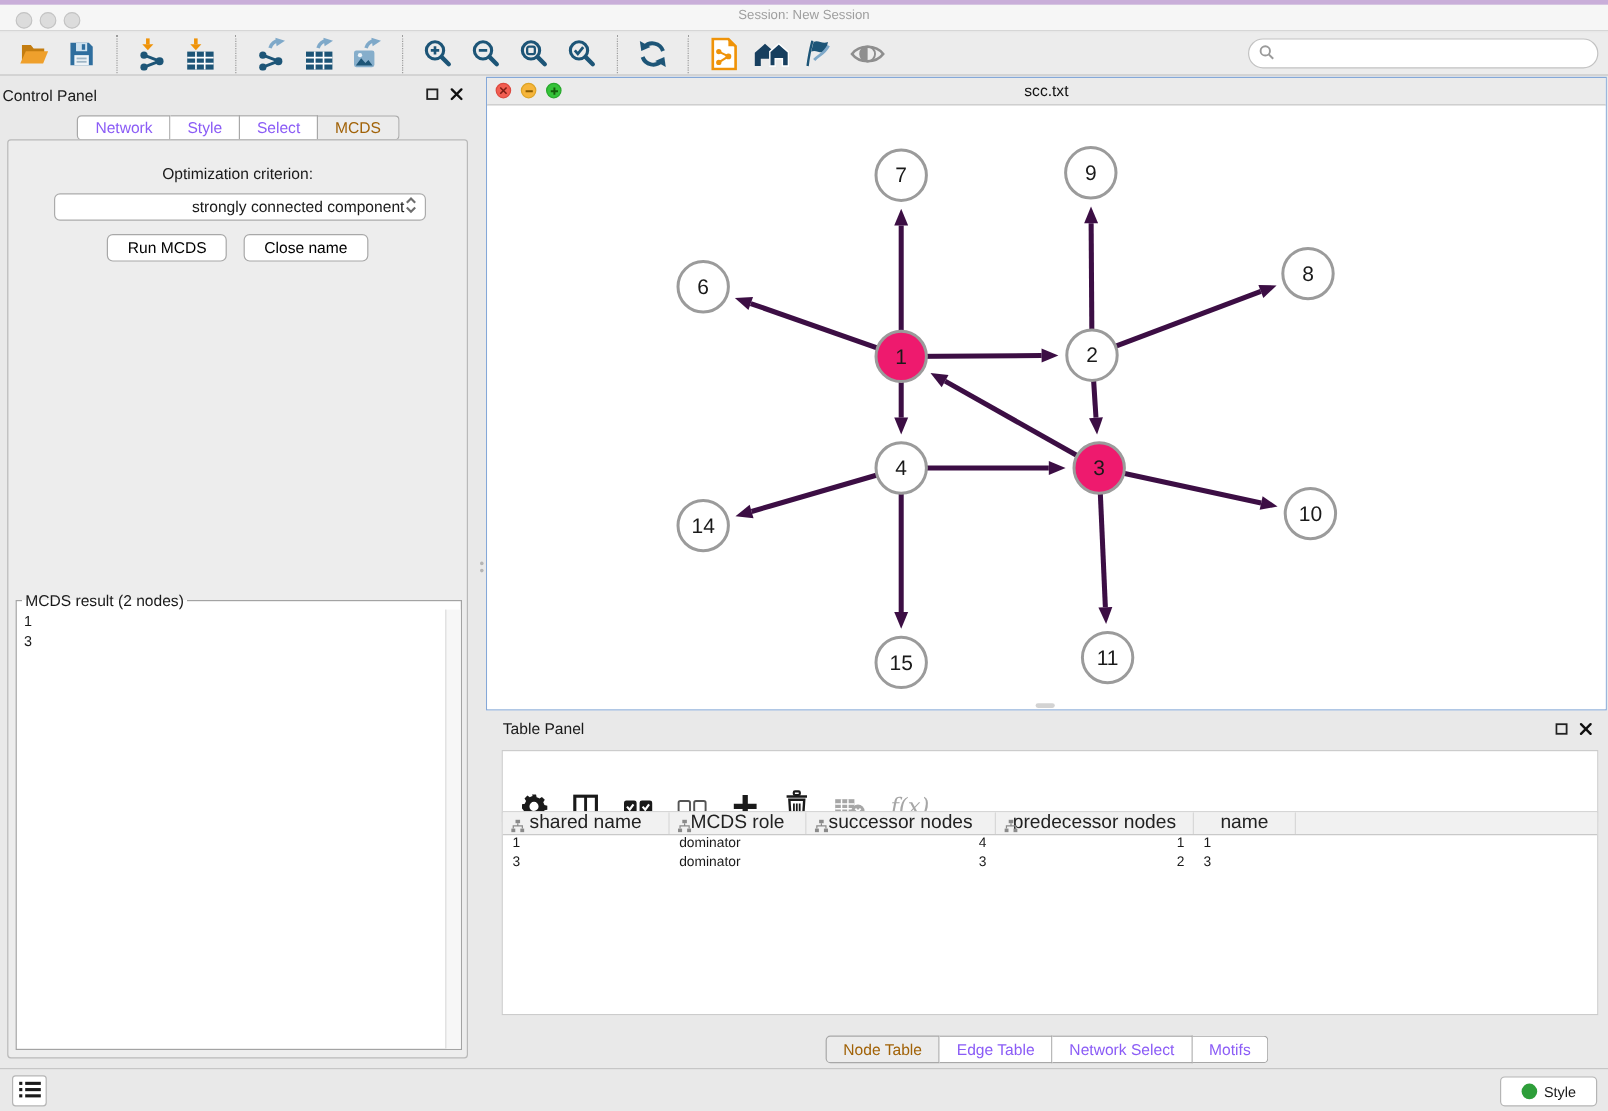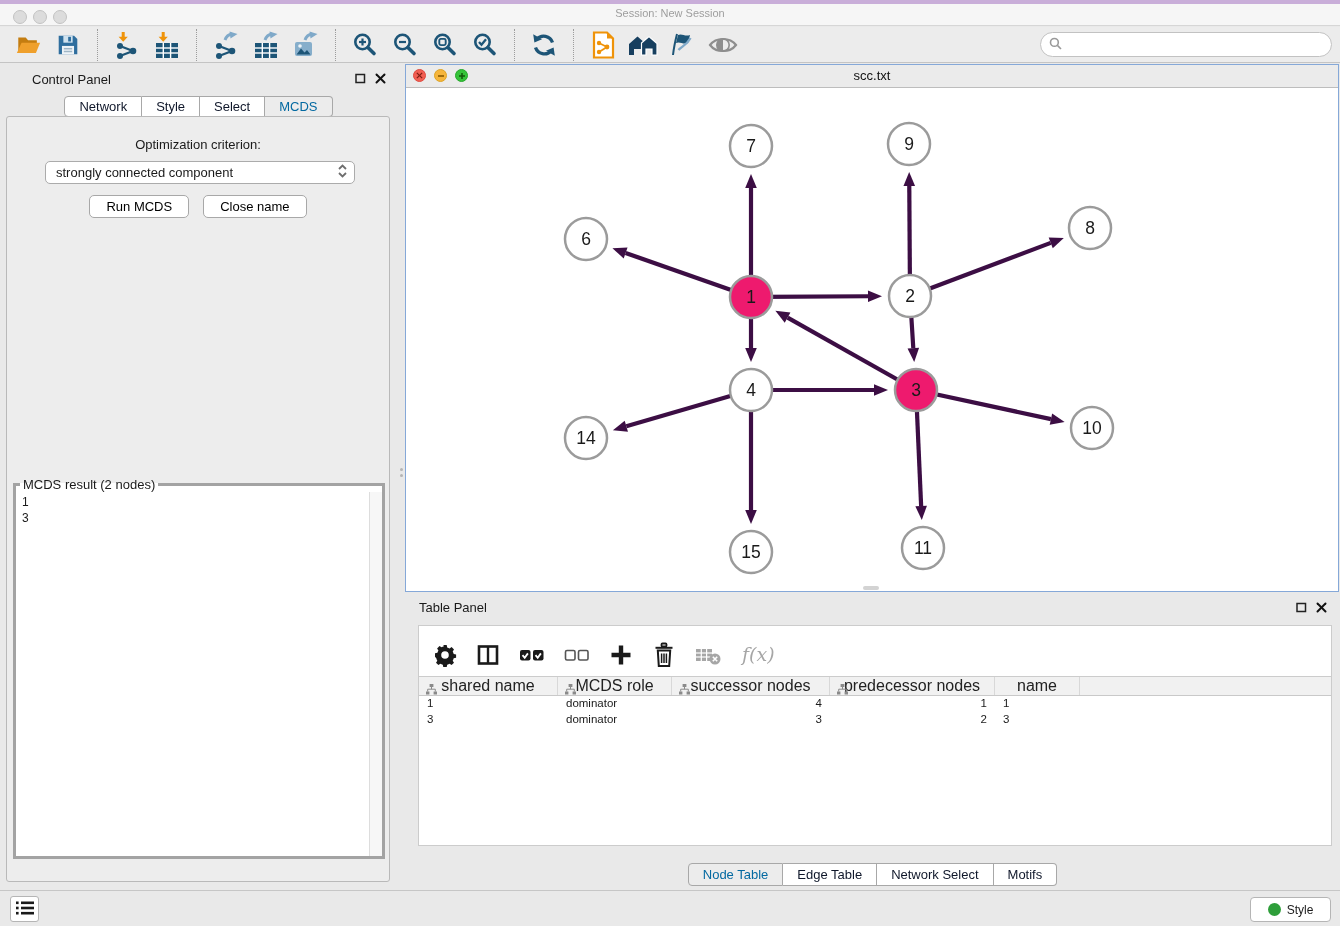--- a/index.html
+++ b/index.html
@@ -21,54 +21,54 @@
   .tsep { width:1px; height:32px; border-left:1px dotted #9c9c9c; margin:0 9px; flex:0 0 auto; }
   .searchbox { position:absolute; right:8px; top:32px; width:292px; height:25px; background:#fff; border:1px solid #c2c2c2; border-radius:13px; display:flex; align-items:center; padding-left:8px; }
   .searchbox input { border:none; outline:none; flex:1; height:18px; font-size:12px; margin-left:5px; background:transparent; font-family:"Liberation Sans",sans-serif; }
 
   
   .panel-title { font-size:13px; color:#1a1a1a; }
   .mini-btn { width:13px; height:13px; display:inline-flex; align-items:center; justify-content:center; }
 
   
   #control-panel { position:absolute; left:0; top:63px; width:397px; height:827px; }
-  #control-panel .cp-head { position:absolute; left:32px; top:9px; }
+  #control-panel .cp-head { position:absolute; left:2px; top:9px; }
   #control-panel .head-btns { position:absolute; right:10px; top:9px; display:flex; gap:7px; }
   .tabrow { display:flex; justify-content:center; }
   #cp-tabs { position:absolute; left:0; top:33px; width:100%; }
-  .tab { height:21px; padding:0 14px; background:#fff; border:1px solid #a8a8a8; border-left:none; font-size:13px; display:flex; align-items:center; color:#0f172a; }
+  .tab { height:21px; padding:0 14px; background:#fff; border:1px solid #a8a8a8; border-left:none; font-size:13px; display:flex; align-items:center; color:#8b5cf6; }
   .tab:first-child { border-left:1px solid #a8a8a8; border-radius:4px 0 0 4px; }
   .tab:last-child { border-radius:0 4px 4px 0; }
-  .tab.sel { background:#ececec; color:#0369a1; }
+  .tab.sel { background:#ececec; color:#a16207; }
   .cp-content { position:absolute; left:6px; top:53px; width:384px; height:766px; background:#ededed; border:1px solid #b9b9b9; border-radius:3px; }
   .opt-label { position:absolute; left:0; width:100%; top:20px; text-align:center; font-size:13px; }
   .dropdown { position:absolute; left:38px; top:44px; width:310px; height:23px; background:#fff; border:1px solid #ababab; border-radius:5px; display:flex; align-items:center; padding:0 6px 0 10px; font-size:13px; }
-  .dropdown .dd-value { flex:1; }
+  .dropdown .dd-value { flex:1;text-align:right; }
   .btnrow { position:absolute; left:0; top:78px; width:100%; display:flex; justify-content:center; gap:14px; }
   .pushbtn { height:23px; padding:0 16px; background:#fff; border:1px solid #a8a8a8; border-radius:5px; font-size:13px; display:flex; align-items:center; }
-  fieldset.result { position:absolute; left:6px; top:360px; width:372px; height:382px; border:3px solid #a3a3a3; background:#fff; }
+  fieldset.result { position:absolute; left:6px; top:376px; width:372px; height:382px; border:1px solid #a3a3a3; background:#fff; }
   fieldset.result legend { font-size:13px; margin-left:4px; padding:0 3px; background:transparent; }
   .result-inner { position:absolute; inset:0; padding:2px 0 0 6px; font-size:12px; line-height:16px; }
   .result-scroll { position:absolute; right:0; top:0; bottom:0; width:13px; background:#f7f7f7; border-left:1px solid #ddd; }
 
   
   #network-window { position:absolute; left:405px; top:64px; width:934px; height:528px; border:1px solid #85a8d8; background:#fff; }
   .nw-titlebar { position:absolute; left:0; top:0; width:100%; height:23px; background:#ebebeb; border-bottom:1px solid #bdbdbd; }
   .nw-titlebar .nw-title { position:absolute; left:0; right:0; top:3px; text-align:center; font-size:13px; color:#111; }
   .nw-tl { position:absolute; top:4px; width:13px; height:13px; border-radius:50%; font-size:9px; display:flex; align-items:center; justify-content:center; }
   .nw-canvas { position:absolute; left:0; top:23px; width:932px; height:503px; background:#fff; }
   .divider-handle-h { position:absolute; left:457px; bottom:1px; width:16px; height:4px; background:#d3d3d3; border-radius:2px; }
   .divider-dots { position:absolute; left:399px; top:468px; width:4px; height:14px; display:flex; flex-direction:column; gap:3px; align-items:center; }
   .divider-dots i { width:3px; height:3px; background:#b5b5b5; border-radius:50%; }
 
   
   #table-panel { position:absolute; left:405px; top:592px; width:935px; height:298px; }
   #table-panel .tp-head { position:absolute; left:14px; top:8px; }
   #table-panel .head-btns { position:absolute; right:12px; top:9px; display:flex; gap:7px; }
-  .tp-toolbar { position:absolute; left:13px; top:33px; width:914px; height:60px; background:#fff; border:1px solid #ccc; display:flex; align-items:center; padding-left:14px; gap:19px; }
+  .tp-toolbar { position:absolute; left:13px; top:33px; width:914px; height:60px; background:#fff; border:1px solid #ccc; display:flex; align-items:flex-end; padding-left:14px; gap:19px; }
   .tp-toolbar .tpbtn { display:flex; align-items:center; justify-content:center; }
   .tp-table { position:absolute; left:13px; top:84px; width:914px; height:170px; background:#fff; border:1px solid #ccc; }
   .thead { display:flex; height:19px; background:#f1f1f1; border-bottom:1px solid #c9c9c9; }
   .th { position:relative; border-right:1px solid #d8d8d8; display:flex; align-items:center; justify-content:center; font-size:16px; color:#222; }
   .th .sort-ic { position:absolute; left:7px; top:4px; }
   .trow { display:flex; height:16px; font-size:11.5px; }
   .td { padding:1px 8px 0 8px; white-space:nowrap; overflow:hidden; }
   .tp-tabs { position:absolute; left:0; top:271px; width:100%; display:flex; justify-content:center; }
   .tp-tabs .tab { height:23px; }
 

